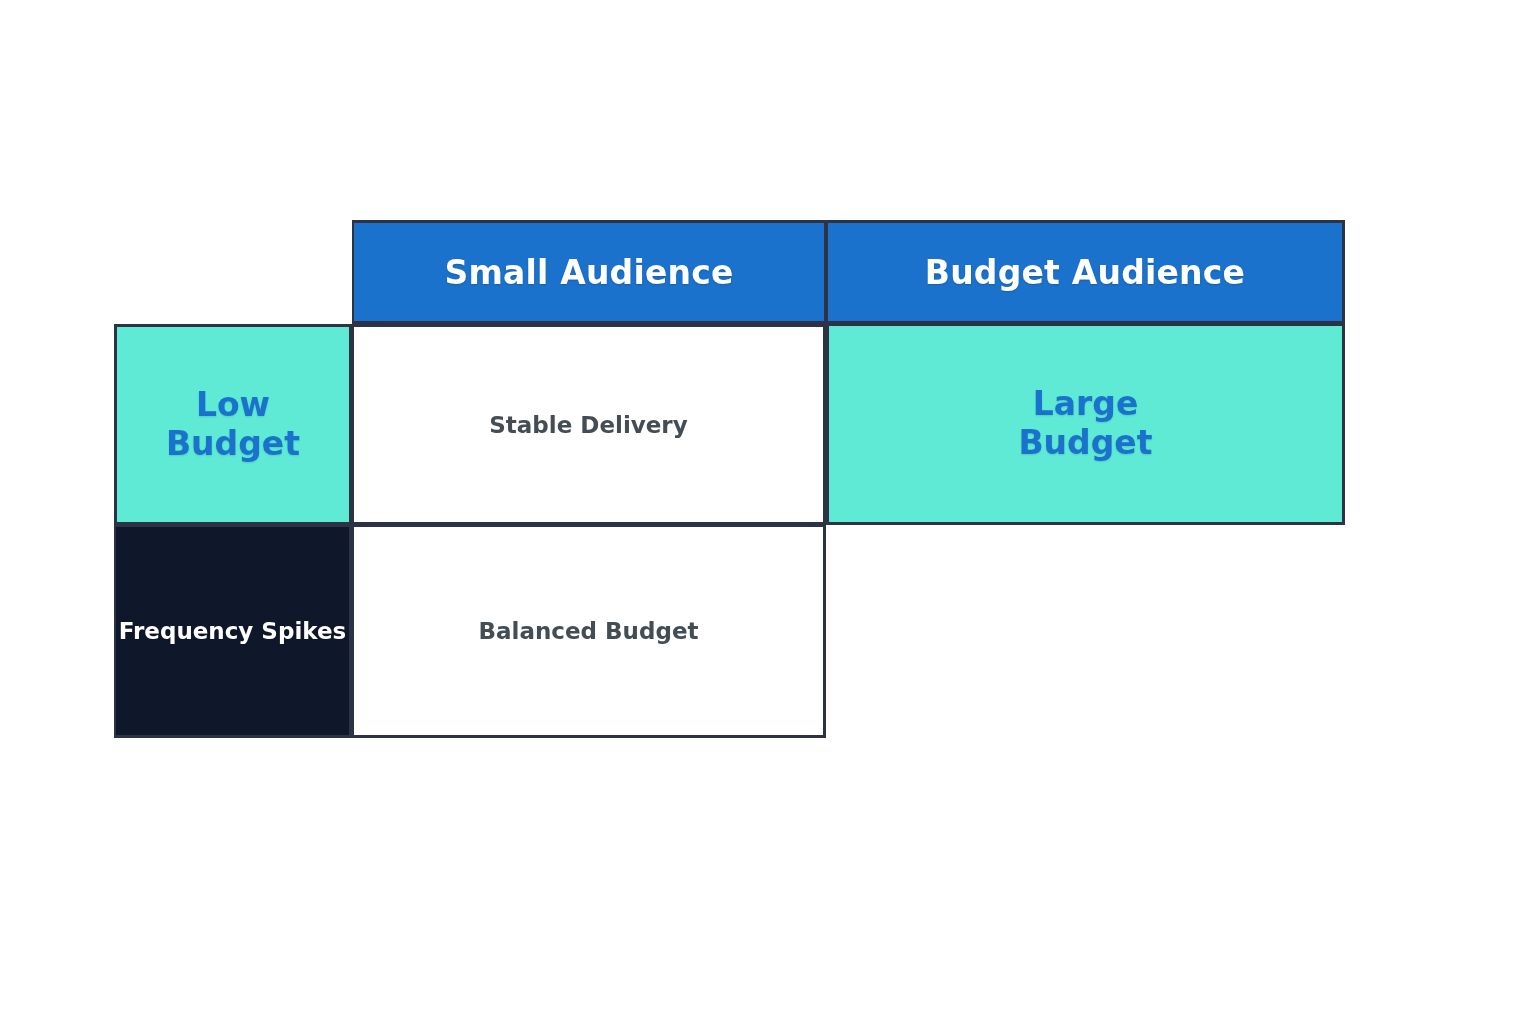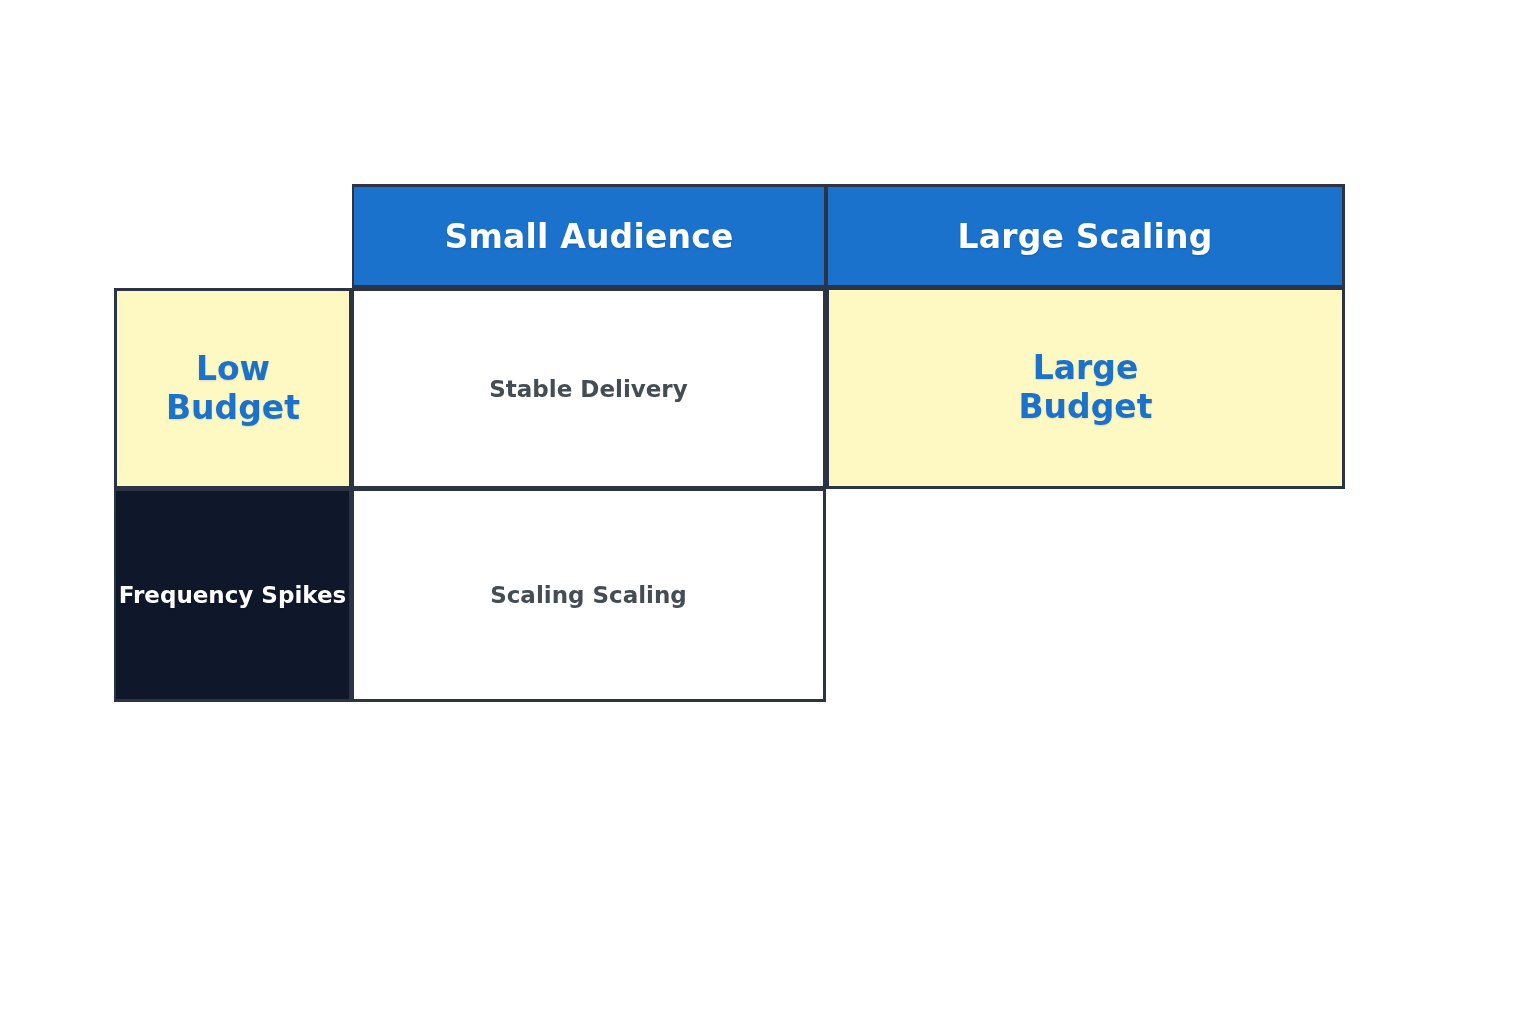--- a/index.html
+++ b/index.html
@@ -23,20 +23,21 @@
     height: 518px;
   }
 
   
   .grid {
     position: absolute;
     inset: 0;
     display: grid;
     grid-template-columns: 238px 474px 519px;
     grid-template-rows: 104px 201px 213px;
+    margin-top: 36px;
   }
 
   .cell {
     position: relative;
     display: flex;
     align-items: center;
     justify-content: center;
     box-sizing: border-box;
     text-align: center;
   }
@@ -55,21 +56,21 @@
     font-weight: bold;
     font-size: 33px;
     letter-spacing: 0.2px;
     text-shadow: 0 1px 2px rgba(0,0,0,0.18);
   }
   .hdr.hdr-left  { border-right-width: 2px; }
   .hdr.hdr-right { border-left-width: 2px; }
 
   
   .rowlabel {
-    background: #fef9c3;
+    background: #5eead4;
     border: 3px solid #2b3345;
     color: #1a72cc;
     font-weight: bold;
     font-size: 33px;
     line-height: 1.18;
     text-shadow: 0 1px 2px rgba(0,0,0,0.12);
   }
   .rowlabel .l2 { display: block; }
 
   
@@ -99,21 +100,21 @@
 <body>
 
 <div id="matrix-wrap">
   <div class="grid">
 
     <div class="cell corner"></div>
     <div class="cell hdr hdr-left c2">
       <span>Small Audience</span>
     </div>
     <div class="cell hdr hdr-right c3">
-      <span>Large Scaling</span>
+      <span>Budget Audience</span>
     </div>
 
     <div class="cell rowlabel r1c1">
       <div>
         <span class="l1">Low</span>
         <span class="l2">Budget</span>
       </div>
     </div>
     <div class="cell body-cell c2">
       <span>Stable Delivery</span>
@@ -122,17 +123,17 @@
     <div class="cell rowlabel r2c1 r2">
       <div>
         <span class="l1">Large</span>
         <span class="l2">Budget</span>
       </div>
     </div>
     <div class="cell body-cell highlight c2 r2">
       <span>Frequency Spikes</span>
     </div>
     <div class="cell body-cell c3 r2">
-      <span>Scaling Scaling</span>
+      <span>Balanced Budget</span>
     </div>
 
   </div>
 </div>
 
 </body></html>

